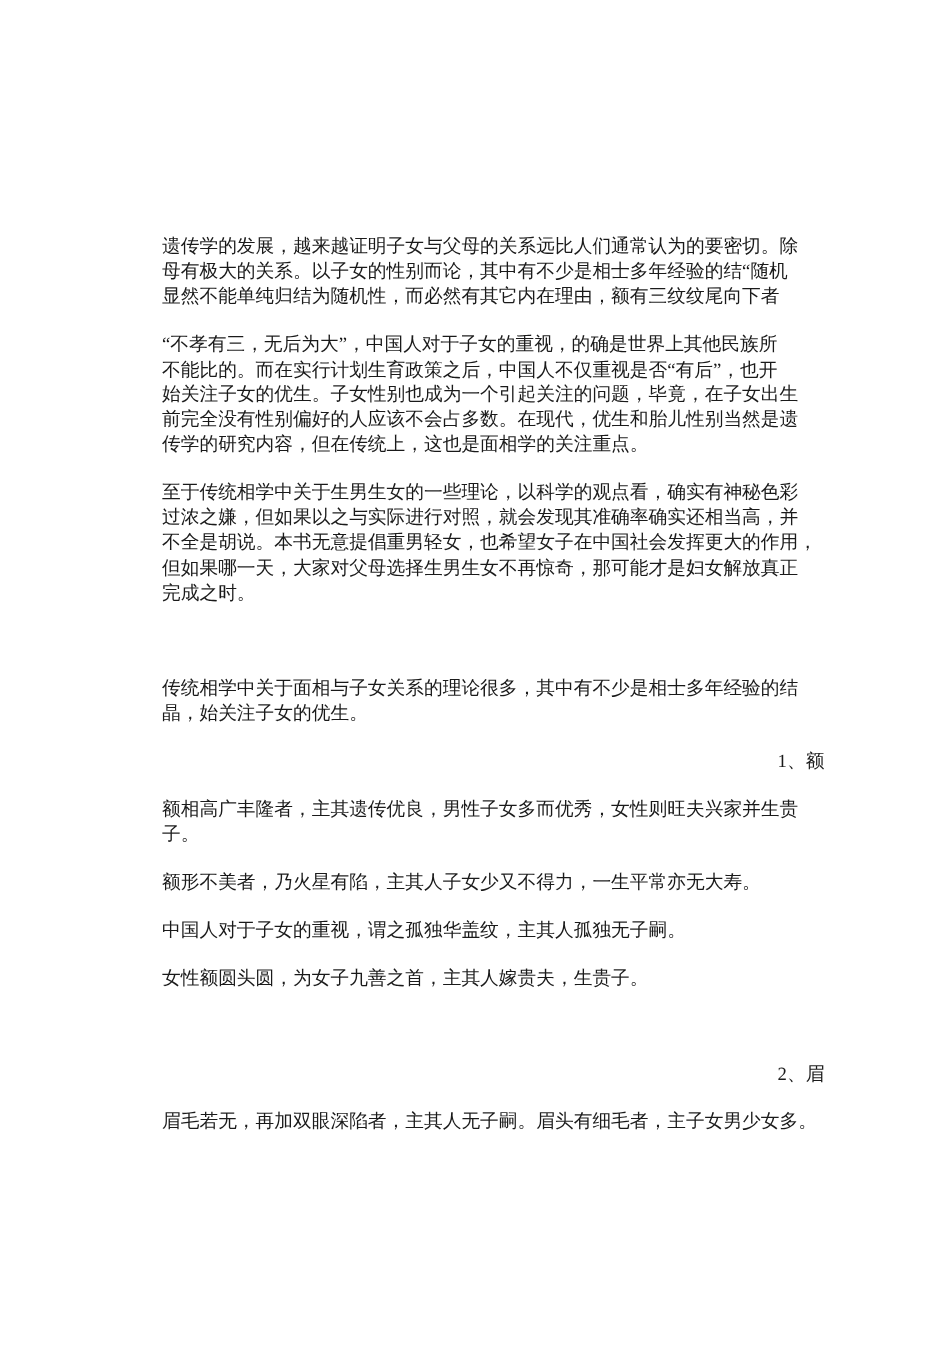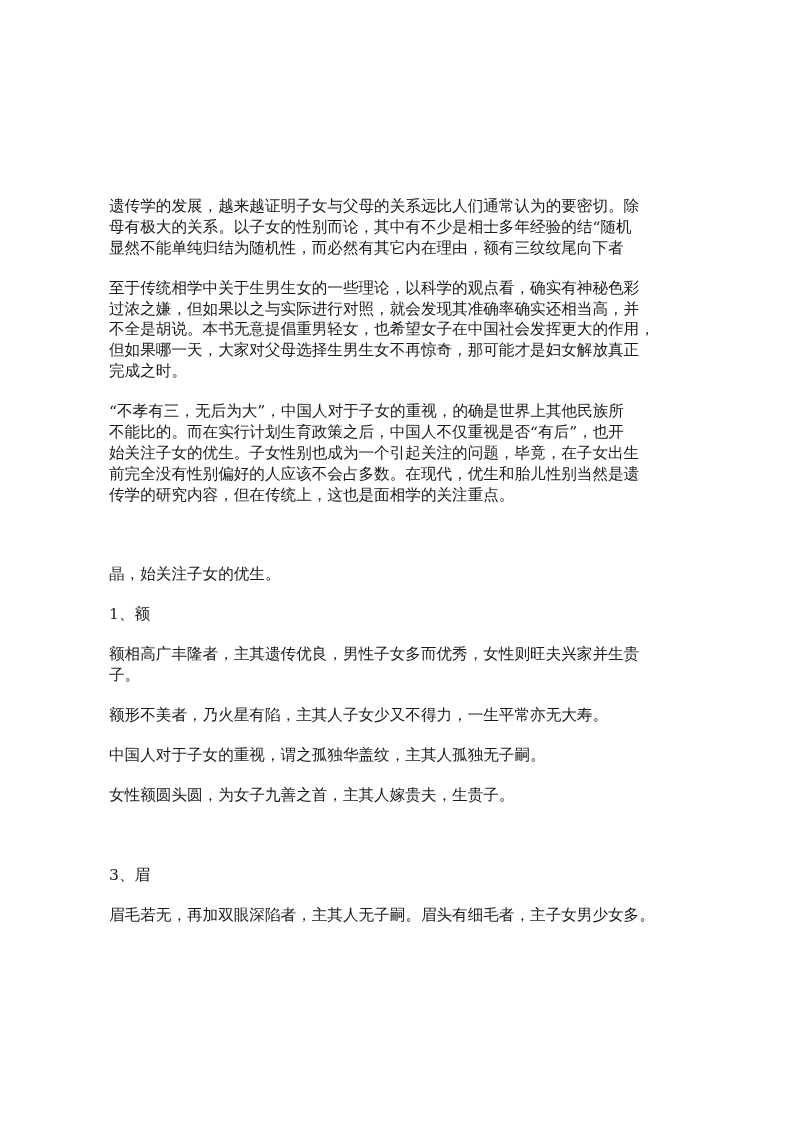--- a/index.html
+++ b/index.html
@@ -17,75 +17,78 @@
   }
   .page {
     position: absolute;
     left: 0; top: 0;
     width: 793px;
     height: 1122px;
     background: #ffffff;
   }
   .content {
     position: absolute;
-    left: 109px;
+    left: 135px;
     top: 196px;
     width: 552px;
+    font-family: Liberation Serif, serif;
   }
   .para {
     margin: 0 0 19px 0;
     font-size: 15.6px;
     line-height: 20.9px;
     white-space: nowrap;
   }
   .line {
     display: block;
     height: 20.9px;
   }
   .spacer {
     height: 20.9px;
     margin: 0 0 19px 0;
   }
   .heading {
     margin: 0 0 19px 0;
     font-size: 15.6px;
     line-height: 20.9px;
+    text-align: right;
   }
 </style>
 </head>
 <body>
 
 <div class="page">
   <div class="content">
 
     <p class="para">
       <span class="line">遗传学的发展，越来越证明子女与父母的关系远比人们通常认为的要密切。除</span>
       <span class="line">母有极大的关系。以子女的性别而论，其中有不少是相士多年经验的结“随机</span>
       <span class="line">显然不能单纯归结为随机性，而必然有其它内在理由，额有三纹纹尾向下者</span>
     </p>
 
     <p class="para">
+      <span class="line">“不孝有三，无后为大”，中国人对于子女的重视，的确是世界上其他民族所</span>
+      <span class="line">不能比的。而在实行计划生育政策之后，中国人不仅重视是否“有后”，也开</span>
+      <span class="line">始关注子女的优生。子女性别也成为一个引起关注的问题，毕竟，在子女出生</span>
+      <span class="line">前完全没有性别偏好的人应该不会占多数。在现代，优生和胎儿性别当然是遗</span>
+      <span class="line">传学的研究内容，但在传统上，这也是面相学的关注重点。</span>
+    </p>
+
+    <p class="para">
       <span class="line">至于传统相学中关于生男生女的一些理论，以科学的观点看，确实有神秘色彩</span>
       <span class="line">过浓之嫌，但如果以之与实际进行对照，就会发现其准确率确实还相当高，并</span>
       <span class="line">不全是胡说。本书无意提倡重男轻女，也希望女子在中国社会发挥更大的作用，</span>
       <span class="line">但如果哪一天，大家对父母选择生男生女不再惊奇，那可能才是妇女解放真正</span>
       <span class="line">完成之时。</span>
     </p>
 
-    <p class="para">
-      <span class="line">“不孝有三，无后为大”，中国人对于子女的重视，的确是世界上其他民族所</span>
-      <span class="line">不能比的。而在实行计划生育政策之后，中国人不仅重视是否“有后”，也开</span>
-      <span class="line">始关注子女的优生。子女性别也成为一个引起关注的问题，毕竟，在子女出生</span>
-      <span class="line">前完全没有性别偏好的人应该不会占多数。在现代，优生和胎儿性别当然是遗</span>
-      <span class="line">传学的研究内容，但在传统上，这也是面相学的关注重点。</span>
-    </p>
-
     <div class="spacer"></div>
 
     <p class="para">
+      <span class="line">传统相学中关于面相与子女关系的理论很多，其中有不少是相士多年经验的结</span>
       <span class="line">晶，始关注子女的优生。</span>
     </p>
 
     <p class="heading">1、额</p>
 
     <p class="para">
       <span class="line">额相高广丰隆者，主其遗传优良，男性子女多而优秀，女性则旺夫兴家并生贵</span>
       <span class="line">子。</span>
     </p>
 
@@ -96,20 +99,20 @@
     <p class="para">
       <span class="line">中国人对于子女的重视，谓之孤独华盖纹，主其人孤独无子嗣。</span>
     </p>
 
     <p class="para">
       <span class="line">女性额圆头圆，为女子九善之首，主其人嫁贵夫，生贵子。</span>
     </p>
 
     <div class="spacer"></div>
 
-    <p class="heading">3、眉</p>
+    <p class="heading">2、眉</p>
 
     <p class="para">
       <span class="line">眉毛若无，再加双眼深陷者，主其人无子嗣。眉头有细毛者，主子女男少女多。</span>
     </p>
 
   </div>
 </div>
 
 </body></html>

